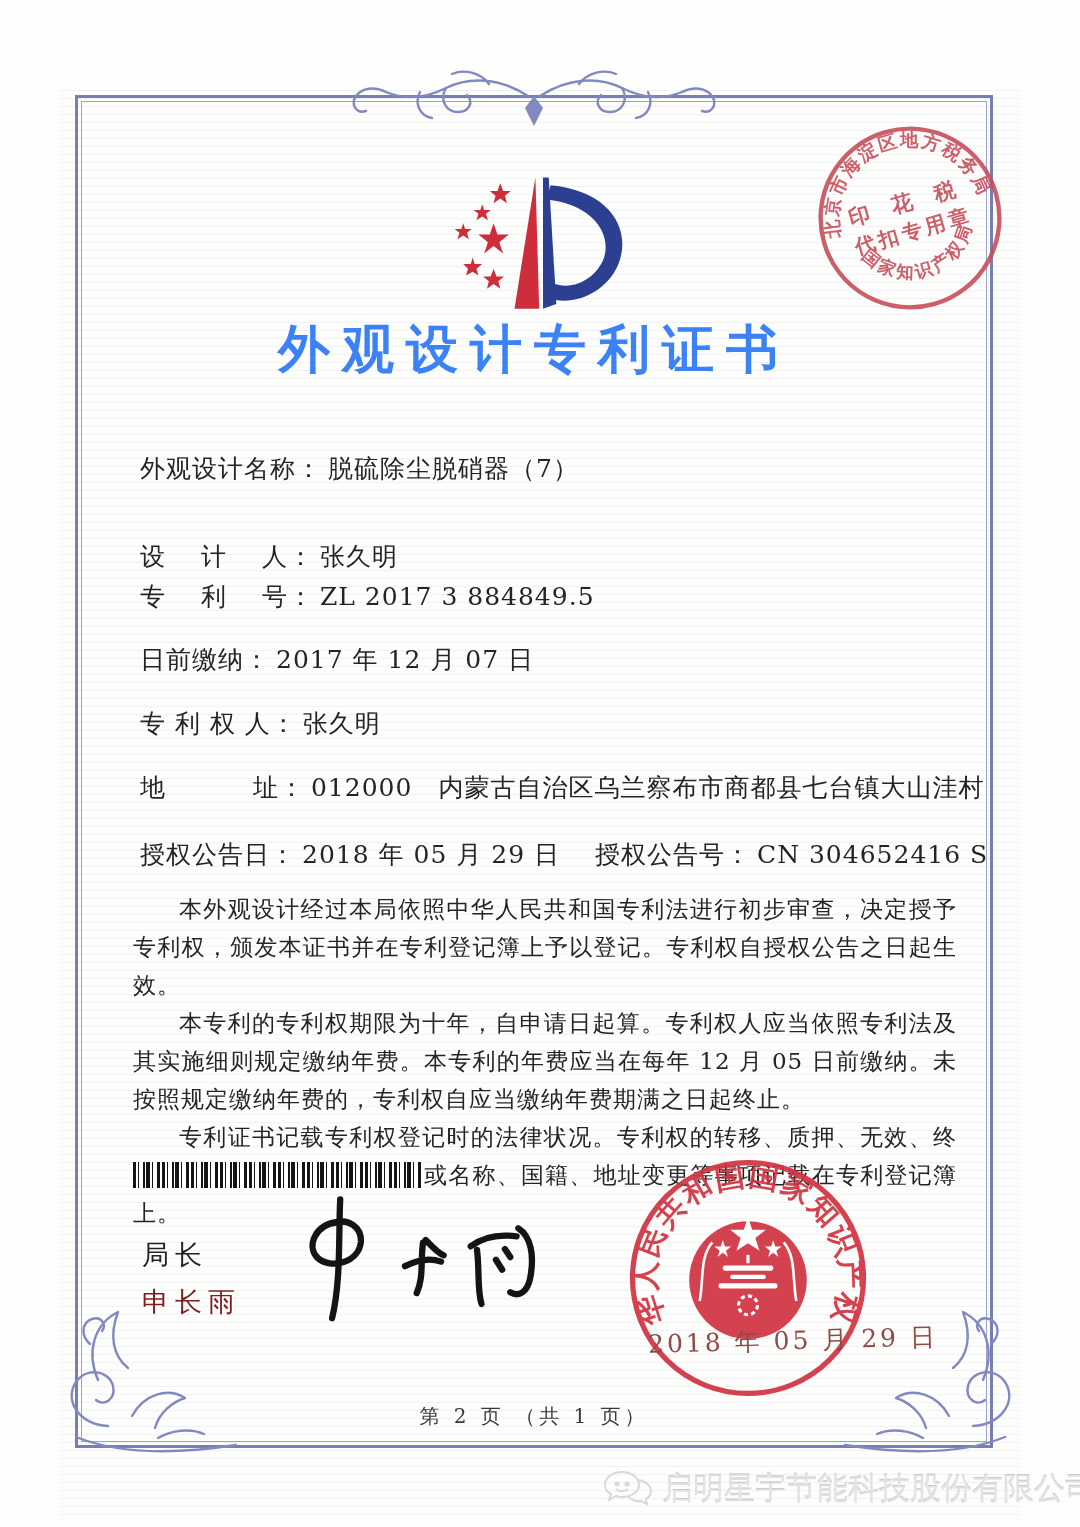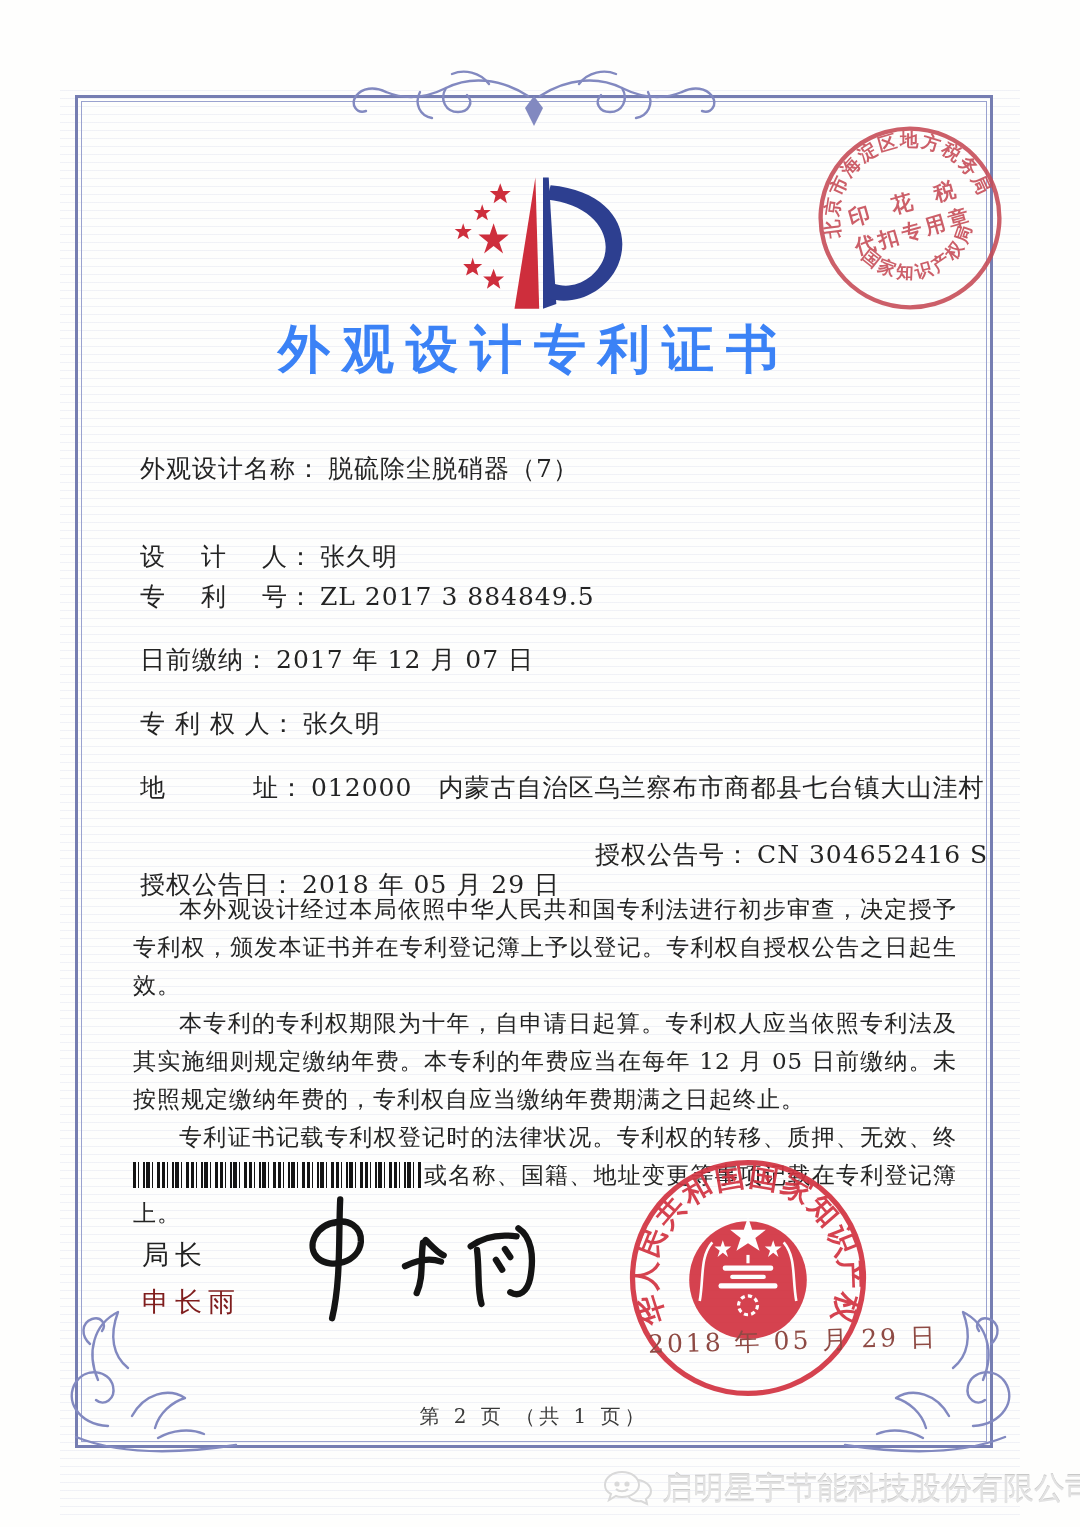--- a/index.html
+++ b/index.html
@@ -173,21 +173,21 @@
   </div>
   <div class="field" style="top:643px;">
     <span class="lbl">日前缴纳：</span><span>2017 年 12 月 07 日</span>
   </div>
   <div class="field" style="top:707px;text-align:right;">
     <span class="lbl">专 利 权 人：</span><span>张久明</span>
   </div>
   <div class="field" style="top:771px;">
     <span class="lbl">地　　　 址：</span><span>012000　内蒙古自治区乌兰察布市商都县七台镇大山洼村</span>
   </div>
-  <div class="field" style="top:868px;">
+  <div class="field" style="top:838px;">
     <span class="lbl">授权公告日：</span><span>2018 年 05 月 29 日</span>
   </div>
   <div class="field f-right" style="top:838px;">
     <span class="lbl">授权公告号：</span><span>CN 304652416 S</span>
   </div>
 
   <div class="body-text">
     <p>本外观设计经过本局依照中华人民共和国专利法进行初步审查，决定授予专利权，颁发本证书并在专利登记簿上予以登记。专利权自授权公告之日起生效。</p>
     <p>本专利的专利权期限为十年，自申请日起算。专利权人应当依照专利法及其实施细则规定缴纳年费。本专利的年费应当在每年 12 月 05 日前缴纳。未按照规定缴纳年费的，专利权自应当缴纳年费期满之日起终止。</p>
     <p>专利证书记载专利权登记时的法律状况。专利权的转移、质押、无效、终止、恢复和专利权人的姓名或名称、国籍、地址变更等事项记载在专利登记簿上。</p>

